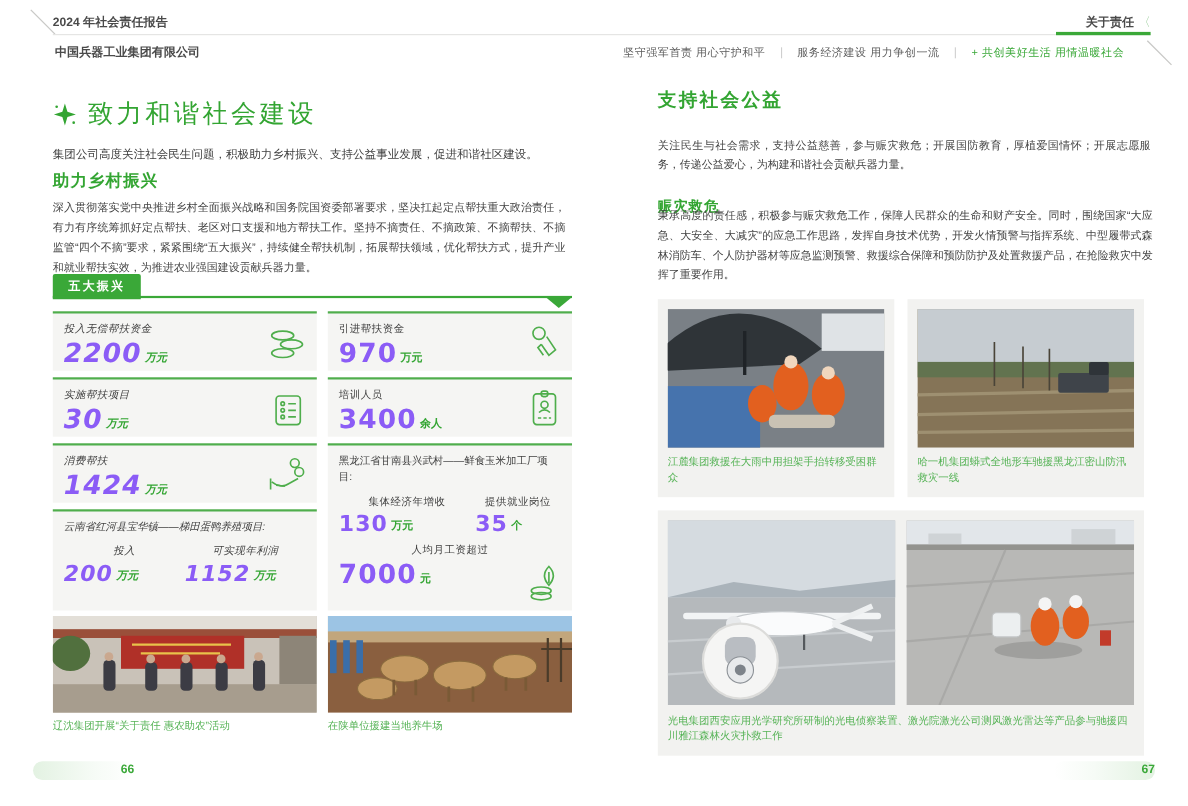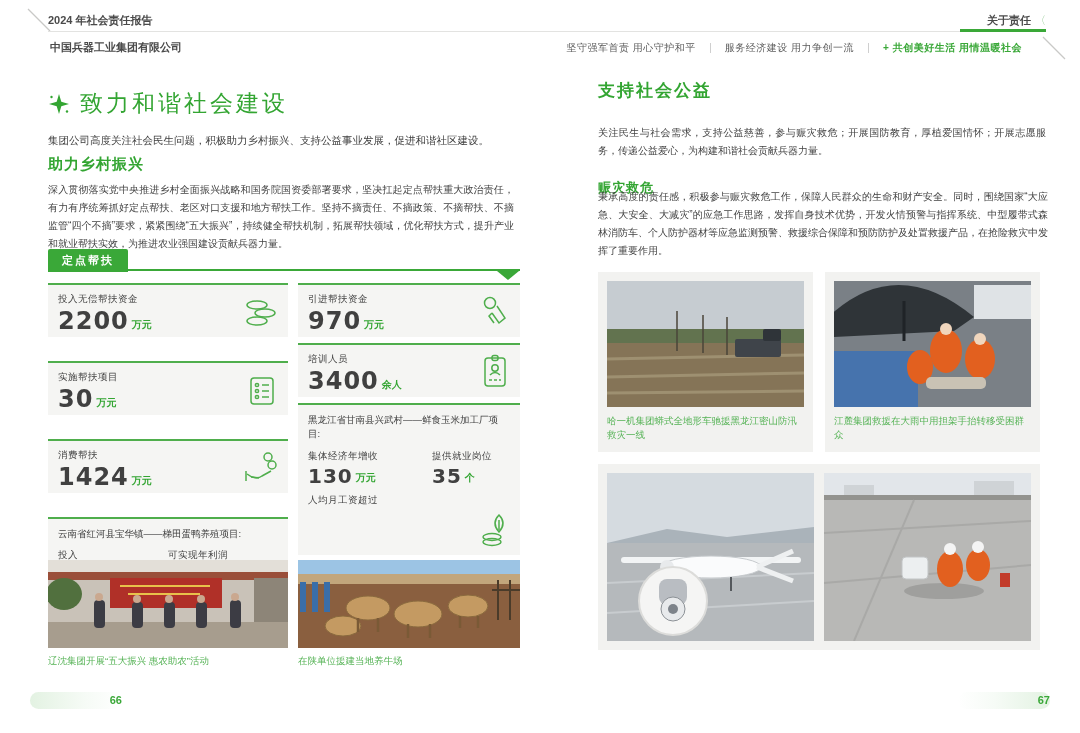--- a/index.html
+++ b/index.html
@@ -10,53 +10,53 @@
   
   .hdr-title{position:absolute;left:48px;top:13px;font-size:11px;font-weight:bold;color:#4a4a4a;}
   .hdr-about{position:absolute;right:34px;top:13px;font-size:11px;font-weight:bold;color:#4a4a4a;}
   .hdr-about .chev{color:#9fcf9f;font-weight:normal;margin-left:4px;}
   .hdr-line{position:absolute;left:48px;right:34px;top:31px;height:1px;background:#e3e3e1;}
   .hdr-green-bar{position:absolute;right:34px;top:29px;width:86px;height:3px;background:#3aa838;}
   .hdr-company{position:absolute;left:50px;top:40px;font-size:11px;font-weight:bold;color:#4a4a4a;}
   .hdr-nav{position:absolute;right:58px;top:41px;display:flex;align-items:center;gap:14px;}
   .hdr-nav .nav-item{font-size:10px;color:#5c5c5c;letter-spacing:.5px;}
   .hdr-nav .nav-sep{width:1px;height:10px;background:#cfcfcf;}
-  .hdr-nav .nav-item.active{color:#3aa838;font-weight:bold;}
+  .hdr-nav .nav-item.active{color:#3aa838;font-weight:normal;}
   .slash{position:absolute;}
   p.body{font-size:10px;line-height:1.8;color:#434343;text-align:justify;margin:0;}
 
   
   .lp-title{position:absolute;left:48px;top:88px;display:flex;align-items:center;gap:10px;}
   .lp-title h1{margin:0;font-size:23px;letter-spacing:3px;color:#33a532;font-weight:normal;}
   .lp-intro{position:absolute;left:48px;top:134px;width:464px;font-size:10.5px;color:#3e3e3e;margin:0;}
   .lp-sec-title{position:absolute;left:48px;top:155px;margin:0;font-size:15px;letter-spacing:1px;color:#33a532;}
   .lp-sec-body{position:absolute;left:48px;top:181px;width:466px;}
 
   .tag{position:absolute;left:48px;top:249px;background:#3aa838;color:#fff;
        font-size:11px;font-weight:bold;letter-spacing:2px;padding:4px 14px;border-radius:2px 2px 0 0;}
   .tag-line{position:absolute;left:48px;top:269px;width:472px;height:2px;background:#3aa838;}
   .tag-tri{position:absolute;left:497px;top:271px;width:0;height:0;
            border-left:11px solid transparent;border-right:11px solid transparent;border-top:9px solid #3aa838;}
 
   .cards{position:absolute;left:48px;top:283px;width:472px;display:flex;gap:10px;}
-  .col-l{width:240px;display:flex;flex-direction:column;gap:24px;}
+  .col-l{width:240px;display:flex;flex-direction:column;gap:6px;font-style:italic;}
   .col-r{width:222px;display:flex;flex-direction:column;gap:6px;}
   .card{position:relative;background:#f5f5f3;border-top:2px solid #4fae4c;padding:8px 10px;box-sizing:border-box;}
   .card.sm{height:54px;}
   .card .lbl{font-size:9.5px;color:#3f3f3f;letter-spacing:.5px;}
   .valrow{display:flex;align-items:flex-end;margin-top:3px;}
-  .val{font-size:24px;font-weight:bold;color:#404040;letter-spacing:1px;line-height:1;font-family:"DejaVu Sans",sans-serif;}
+  .val{font-size:24px;font-weight:bold;color:#8b5cf6;letter-spacing:1px;line-height:1;font-family:"DejaVu Sans",sans-serif;}
   .val.md{font-size:20px;}
   .unit{font-size:10px;font-weight:bold;color:#33a532;margin-left:3px;padding-bottom:1px;}
   .card .ic{position:absolute;right:9px;bottom:7px;}
   .card.tall-l{height:92px;}
   .card.tall-r{height:152px;}
   .proj-title{font-size:9.5px;color:#3f3f3f;line-height:1.5;}
   .proj-row{display:flex;margin-top:8px;}
-  .proj-cell{flex:1;}
+  .proj-cell{flex:1;text-align:center;}
 
   .lp-photos{position:absolute;left:48px;top:560px;display:flex;gap:10px;}
   .lp-photos .ph1{width:240px;height:88px;}
   .lp-photos .ph2{width:222px;height:88px;}
   .lp-cap1{position:absolute;left:48px;top:654px;width:240px;}
   .lp-cap2{position:absolute;left:298px;top:654px;width:222px;}
   .cap{font-size:9.5px;color:#56b356;line-height:1.5;}
 
   .pill{position:absolute;top:692px;width:92px;height:17px;border-radius:9px;
         font-size:11px;font-weight:bold;color:#3aa838;text-align:right;line-height:17px;}
@@ -112,21 +112,21 @@
       <path d="M11 1 L13.3 8.7 L21 11 L13.3 13.3 L11 21 L8.7 13.3 L1 11 L8.7 8.7 Z" fill="#33a532"></path>
       <circle cx="3.5" cy="4" r="1.2" fill="#33a532"></circle>
         <circle cx="19" cy="18.5" r="1.2" fill="#33a532"></circle>
     </svg>
     <h1>致力和谐社会建设</h1>
   </div>
   <p class="lp-intro">集团公司高度关注社会民生问题，积极助力乡村振兴、支持公益事业发展，促进和谐社区建设。</p>
   <h2 class="lp-sec-title">助力乡村振兴</h2>
   <p class="body lp-sec-body">深入贯彻落实党中央推进乡村全面振兴战略和国务院国资委部署要求，坚决扛起定点帮扶重大政治责任，有力有序统筹抓好定点帮扶、老区对口支援和地方帮扶工作。坚持不摘责任、不摘政策、不摘帮扶、不摘监管“四个不摘”要求，紧紧围绕“五大振兴”，持续健全帮扶机制，拓展帮扶领域，优化帮扶方式，提升产业和就业帮扶实效，为推进农业强国建设贡献兵器力量。</p>
 
-  <div class="tag">定点帮扶</div>
+  <div class="tag">五大振兴</div>
   <div class="tag-line"></div>
   <div class="tag-tri"></div>
 
   <div class="cards">
 
     <div class="col-l">
       <div class="card sm">
         <div class="lbl">投入无偿帮扶资金</div>
         <div class="valrow">
             <span class="val">2200</span>
@@ -230,20 +230,24 @@
             <div class="lbl">提供就业岗位</div>
             <div class="valrow">
                 <span class="val md">35</span>
                 <span class="unit">个</span>
               </div>
           </div>
         </div>
         <div class="proj-row">
           <div class="proj-cell">
             <div class="lbl">人均月工资超过</div>
+            <div class="valrow">
+                <span class="val">7000</span>
+                <span class="unit">元</span>
+              </div>
           </div>
         </div>
         <svg class="ic" width="36" height="36" viewBox="0 0 36 36" fill="none" stroke="#4fae4c" stroke-width="1.5">
           <path d="M24 3 q8 8 0 17 q-8 -9 0 -17 Z"></path>
             <path d="M24 8 l0 10"></path>
           <ellipse cx="17" cy="25" rx="9" ry="3.4"></ellipse>
             <ellipse cx="17" cy="30" rx="9" ry="3.4"></ellipse>
         </svg>
       </div>
     </div>
@@ -299,71 +303,71 @@
           <line x1="180" y1="56" x2="180" y2="68"></line>
       </g>
       <g stroke="#463category52a26" stroke-width="2"></g>
       <g stroke="#4a3b2a" stroke-width="2">
           <line x1="200" y1="20" x2="200" y2="60"></line>
           <line x1="212" y1="20" x2="212" y2="60"></line>
           <line x1="194" y1="30" x2="222" y2="30"></line>
         </g>
     </svg>
   </div>
-  <div class="lp-cap1 cap">辽沈集团开展“五大振兴 惠农助农”活动</div>
+  <div class="lp-cap1 cap">辽沈集团开展“关于责任 惠农助农”活动</div>
   <div class="lp-cap2 cap">在陕单位援建当地养牛场</div>
 
   <div class="pill l">66</div>
 
   <h2 class="rp-title">支持社会公益</h2>
   <p class="body rp-intro">关注民生与社会需求，支持公益慈善，参与赈灾救危；开展国防教育，厚植爱国情怀；开展志愿服务，传递公益爱心，为构建和谐社会贡献兵器力量。</p>
   <h3 class="rp-sec-title">赈灾救危</h3>
   <p class="body rp-sec-body">秉承高度的责任感，积极参与赈灾救危工作，保障人民群众的生命和财产安全。同时，围绕国家“大应急、大安全、大减灾”的应急工作思路，发挥自身技术优势，开发火情预警与指挥系统、中型履带式森林消防车、个人防护器材等应急监测预警、救援综合保障和预防防护及处置救援产品，在抢险救灾中发挥了重要作用。</p>
 
   <div class="rp-row1">
-    <figure class="ph-card" style="margin:0">
-      <svg class="ph" viewBox="0 0 197 126" preserveAspectRatio="none">
-        <rect width="197" height="126" fill="#857457"></rect>
-        <rect width="197" height="52" fill="#c6ccd1"></rect>
-        <rect y="48" width="197" height="14" fill="#62734f"></rect>
-        <g stroke="#9e9071" stroke-width="3">
-            <line x1="0" y1="78" x2="197" y2="74"></line>
-            <line x1="0" y1="96" x2="197" y2="92"></line>
-            <line x1="0" y1="112" x2="197" y2="110"></line>
-          </g>
-        <g stroke="#4a4438" stroke-width="1.5">
-            <line x1="70" y1="30" x2="70" y2="70"></line>
-            <line x1="96" y1="34" x2="96" y2="72"></line>
-            <line x1="120" y1="36" x2="120" y2="74"></line>
-          </g>
-        <rect x="128" y="58" width="46" height="18" rx="2" fill="#3f444a"></rect>
-        <rect x="156" y="48" width="18" height="12" rx="2" fill="#2f3439"></rect>
-      </svg>
-      <figcaption class="cap">哈一机集团蟒式全地形车驰援黑龙江密山防汛救灾一线</figcaption>
-    </figure>
     <figure class="ph-card" style="margin:0">
       <svg class="ph" viewBox="0 0 197 126" preserveAspectRatio="none">
         <rect width="197" height="126" fill="#7a8086"></rect>
         <rect x="140" y="4" width="57" height="34" fill="#dfe3e6"></rect>
         <path d="M-10 40 Q60 -30 140 36 L120 50 L0 56 Z" fill="#2f3438"></path>
         <line x1="70" y1="20" x2="70" y2="60" stroke="#1f2327" stroke-width="3"></line>
         <rect x="0" y="70" width="84" height="56" fill="#4673ad"></rect>
         <g fill="#e2601f">
           <ellipse cx="112" cy="70" rx="16" ry="22"></ellipse>
             <ellipse cx="146" cy="78" rx="15" ry="20"></ellipse>
           <ellipse cx="86" cy="86" rx="13" ry="17"></ellipse>
         </g>
         <g fill="#f0d6bd">
             <circle cx="112" cy="48" r="6"></circle>
             <circle cx="146" cy="58" r="6"></circle>
           </g>
         <rect x="92" y="96" width="60" height="12" rx="5" fill="#c9c2b4"></rect>
       </svg>
       <figcaption class="cap">江麓集团救援在大雨中用担架手抬转移受困群众</figcaption>
     </figure>
+    <figure class="ph-card" style="margin:0">
+      <svg class="ph" viewBox="0 0 197 126" preserveAspectRatio="none">
+        <rect width="197" height="126" fill="#857457"></rect>
+        <rect width="197" height="52" fill="#c6ccd1"></rect>
+        <rect y="48" width="197" height="14" fill="#62734f"></rect>
+        <g stroke="#9e9071" stroke-width="3">
+            <line x1="0" y1="78" x2="197" y2="74"></line>
+            <line x1="0" y1="96" x2="197" y2="92"></line>
+            <line x1="0" y1="112" x2="197" y2="110"></line>
+          </g>
+        <g stroke="#4a4438" stroke-width="1.5">
+            <line x1="70" y1="30" x2="70" y2="70"></line>
+            <line x1="96" y1="34" x2="96" y2="72"></line>
+            <line x1="120" y1="36" x2="120" y2="74"></line>
+          </g>
+        <rect x="128" y="58" width="46" height="18" rx="2" fill="#3f444a"></rect>
+        <rect x="156" y="48" width="18" height="12" rx="2" fill="#2f3439"></rect>
+      </svg>
+      <figcaption class="cap">哈一机集团蟒式全地形车驰援黑龙江密山防汛救灾一线</figcaption>
+    </figure>
   </div>
 
   <div class="rp-panel">
     <div class="ph-row">
       <svg class="ph" viewBox="0 0 207 168" preserveAspectRatio="none">
         <rect width="207" height="168" fill="#b5b9bc"></rect>
         <rect width="207" height="70" fill="#d5dbe0"></rect>
         <path d="M0 70 L60 56 L120 64 L207 54 L207 70 Z" fill="#aab3ba"></path>
         <g stroke="#c8cccf" stroke-width="2">
             <line x1="0" y1="110" x2="207" y2="100"></line>
@@ -401,17 +405,18 @@
           <ellipse cx="126" cy="96" rx="13" ry="18"></ellipse>
             <ellipse cx="154" cy="92" rx="12" ry="16"></ellipse>
         </g>
         <g fill="#f4f4f4">
             <circle cx="126" cy="76" r="6"></circle>
             <circle cx="154" cy="74" r="6"></circle>
           </g>
         <rect x="176" y="100" width="10" height="14" fill="#c23b2a"></rect>
       </svg>
     </div>
+    <span class="cap">光电集团西安应用光学研究所研制的光电侦察装置、激光院激光公司测风激光雷达等产品参与驰援四川雅江森林火灾扑救工作</span>
   </div>
 
   <div class="pill r">67</div>
 
 </div>
 
 </body></html>

